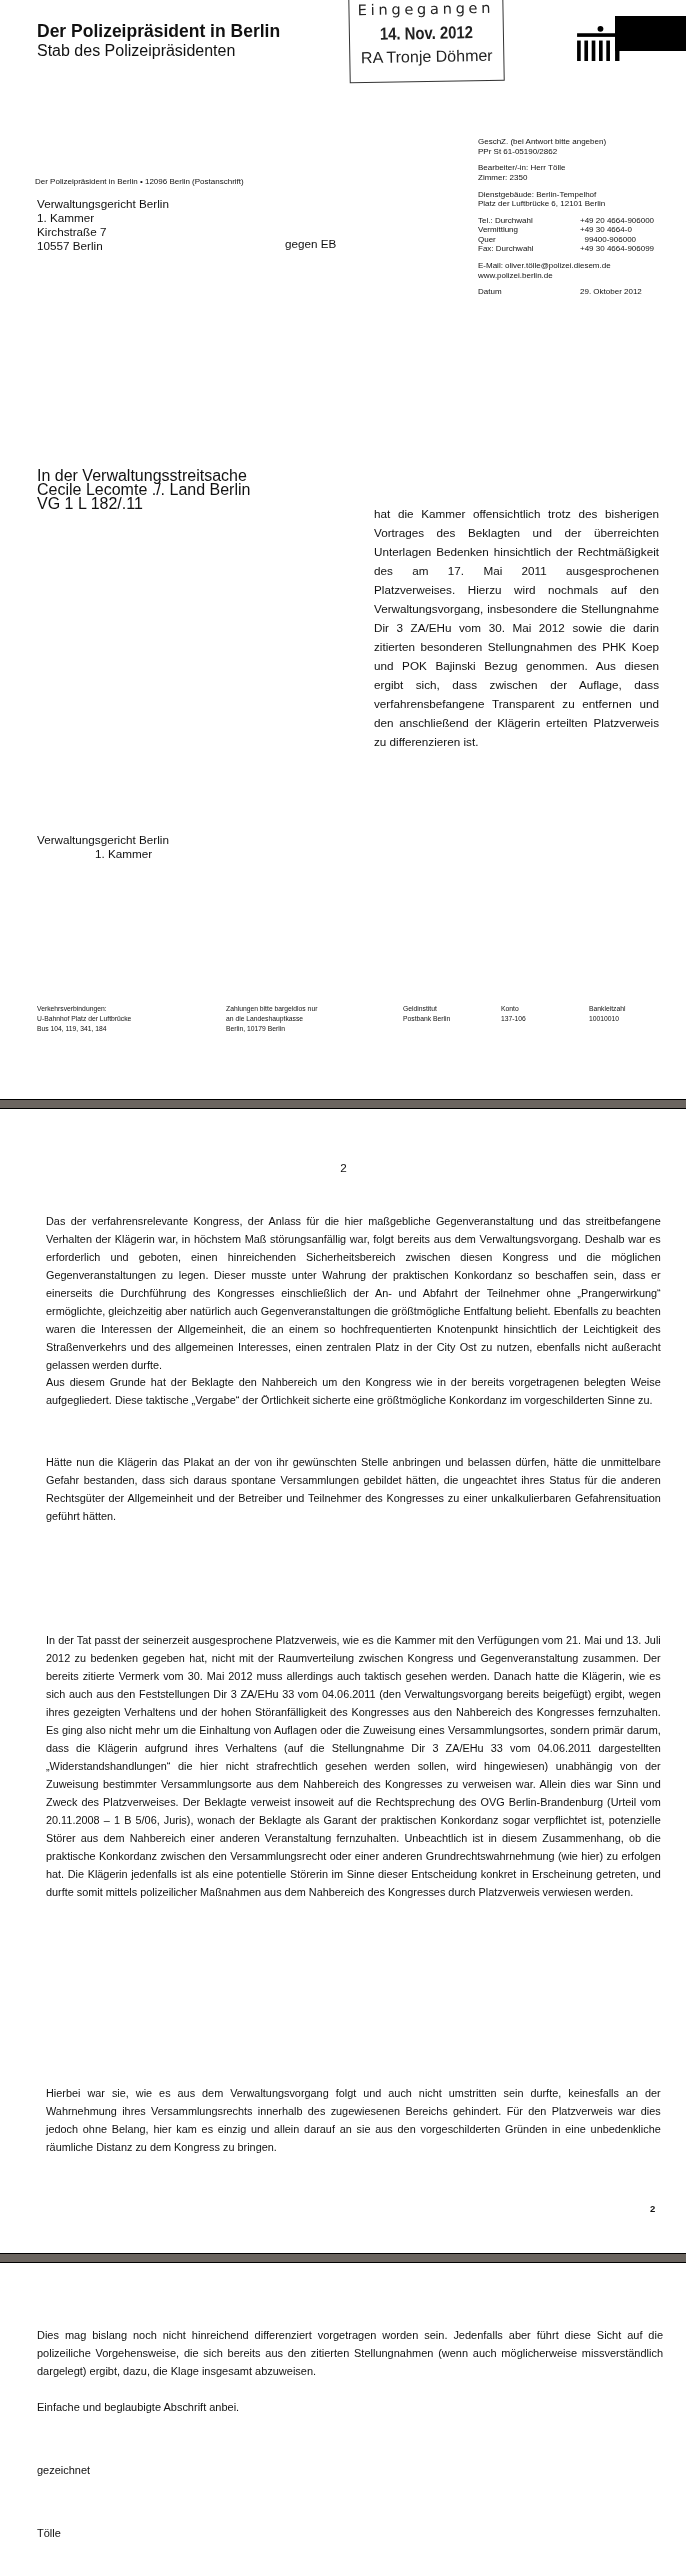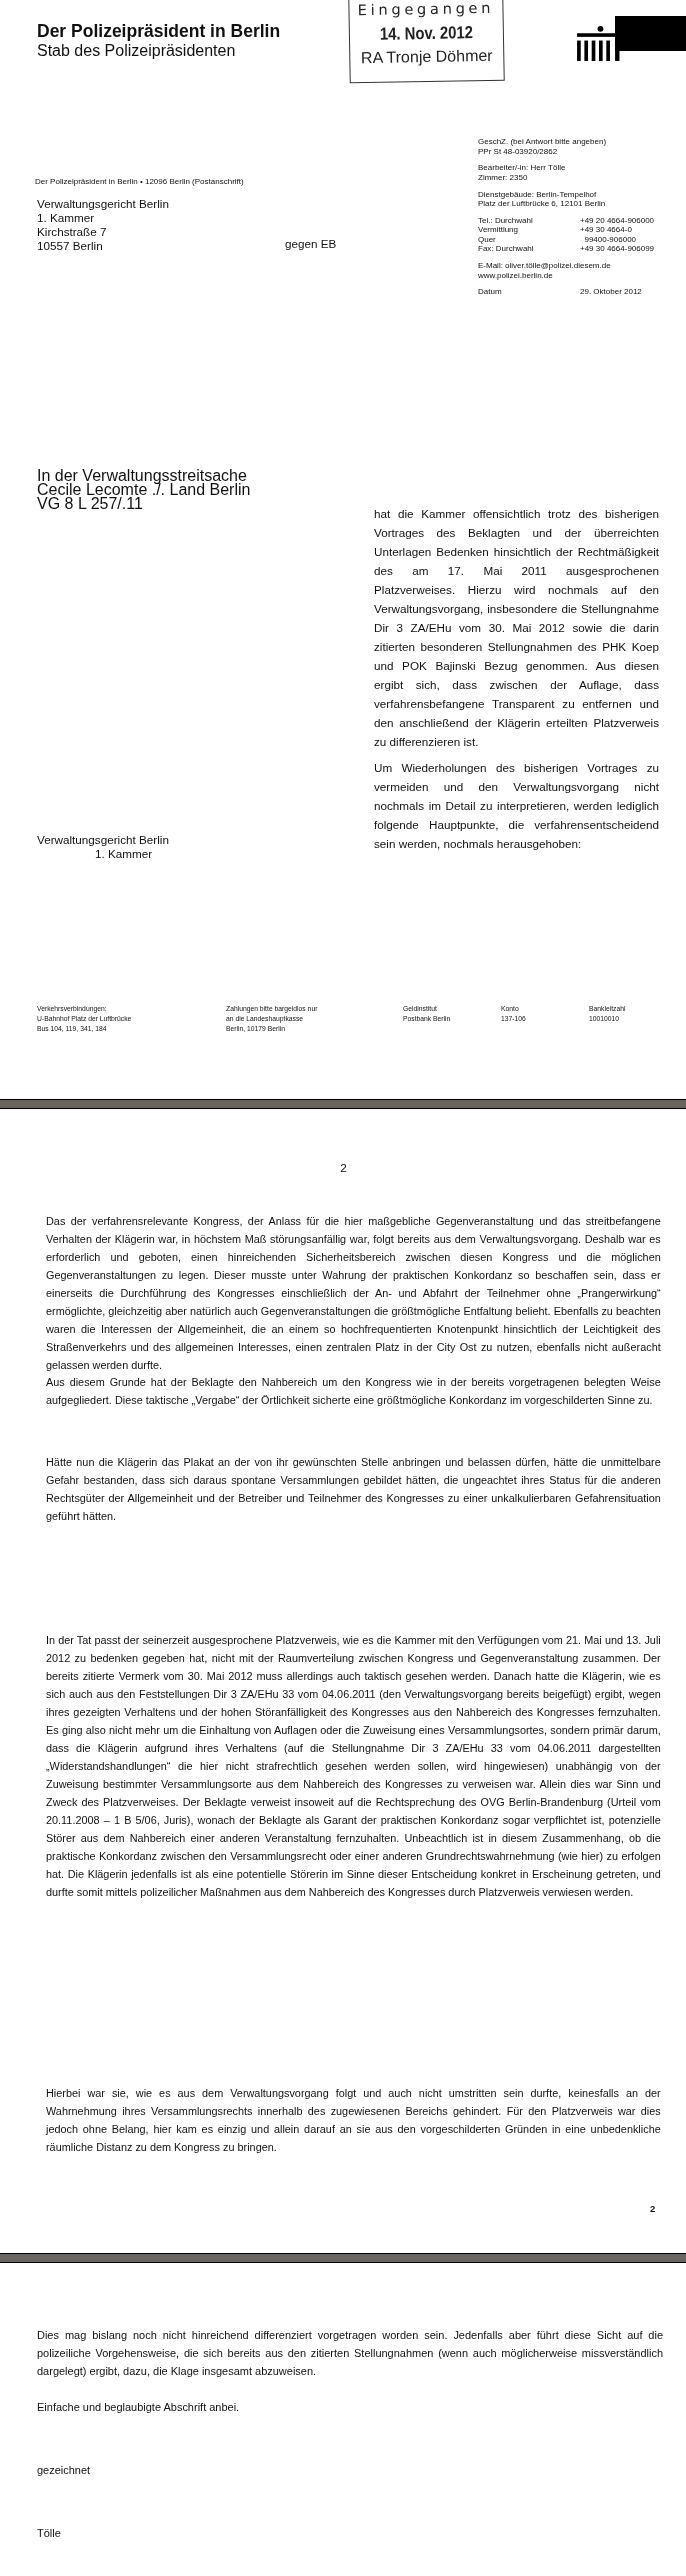--- a/index.html
+++ b/index.html
@@ -83,21 +83,21 @@
 <div class="abs recipient">
   <div>Verwaltungsgericht Berlin</div>
   <div>1. Kammer</div>
   <div>Kirchstraße 7</div>
   <div>10557 Berlin</div>
 </div>
 <div class="abs gegen">gegen EB</div>
 
 <div class="abs infobox">
   <div>GeschZ. (bei Antwort bitte angeben)</div>
-  <div>PPr St 48-03920/2862</div>
+  <div>PPr St 61-05190/2862</div>
   <div class="gap"></div>
   <div>Bearbeiter/-in: Herr Tölle</div>
   <div>Zimmer: 2350</div>
   <div class="gap"></div>
   <div>Dienstgebäude: Berlin-Tempelhof</div>
   <div>Platz der Luftbrücke 6, 12101 Berlin</div>
   <div class="gap"></div>
   <div class="row">
       <span class="k">Tel.: Durchwahl</span>
       <span class="v">+49 20 4664-906000</span>
@@ -120,31 +120,30 @@
   <div class="gap"></div>
   <div class="row">
       <span class="k">Datum</span>
       <span class="v">29. Oktober 2012</span>
     </div>
 </div>
 
 <div class="abs case">
   <div>In der Verwaltungsstreitsache</div>
   <div>Cecile Lecomte ./. Land Berlin</div>
-  <div>VG 8 L 257/.11</div>
+  <div>VG 1 L 182/.11</div>
 </div>
 
 <div class="abs court2">
   <div>Verwaltungsgericht Berlin</div>
   <div class="indent">1. Kammer</div>
 </div>
 
 <div class="abs rightcol">
   <p>hat die Kammer offensichtlich trotz des bisherigen Vortrages des Beklagten und der überreichten Unterlagen Bedenken hinsichtlich der Rechtmäßigkeit des am 17. Mai 2011 ausgesprochenen Platzverweises. Hierzu wird nochmals auf den Verwaltungsvorgang, insbesondere die Stellungnahme Dir 3 ZA/EHu vom 30. Mai 2012 sowie die darin zitierten besonderen Stellungnahmen des PHK Koep und  POK Bajinski Bezug genommen. Aus diesen ergibt sich, dass zwischen der Auflage, dass verfahrensbefangene Transparent zu entfernen und den anschließend der Klägerin erteilten Platzverweis zu differenzieren ist.</p>
-  <p>Um Wiederholungen des bisherigen Vortrages zu vermeiden und den Verwaltungsvorgang nicht nochmals im Detail zu interpretieren, werden lediglich folgende Hauptpunkte, die verfahrensentscheidend sein werden, nochmals herausgehoben:</p>
 </div>
 
 <div class="abs footer1" style="left:37px">
   <div>Verkehrsverbindungen:</div>
     <div>U-Bahnhof Platz der Luftbrücke</div>
     <div>Bus 104, 119, 341, 184</div>
 </div>
 <div class="abs footer1" style="left:226px">
   <div>Zahlungen bitte bargeldlos nur</div>
     <div>an die Landeshauptkasse</div>

